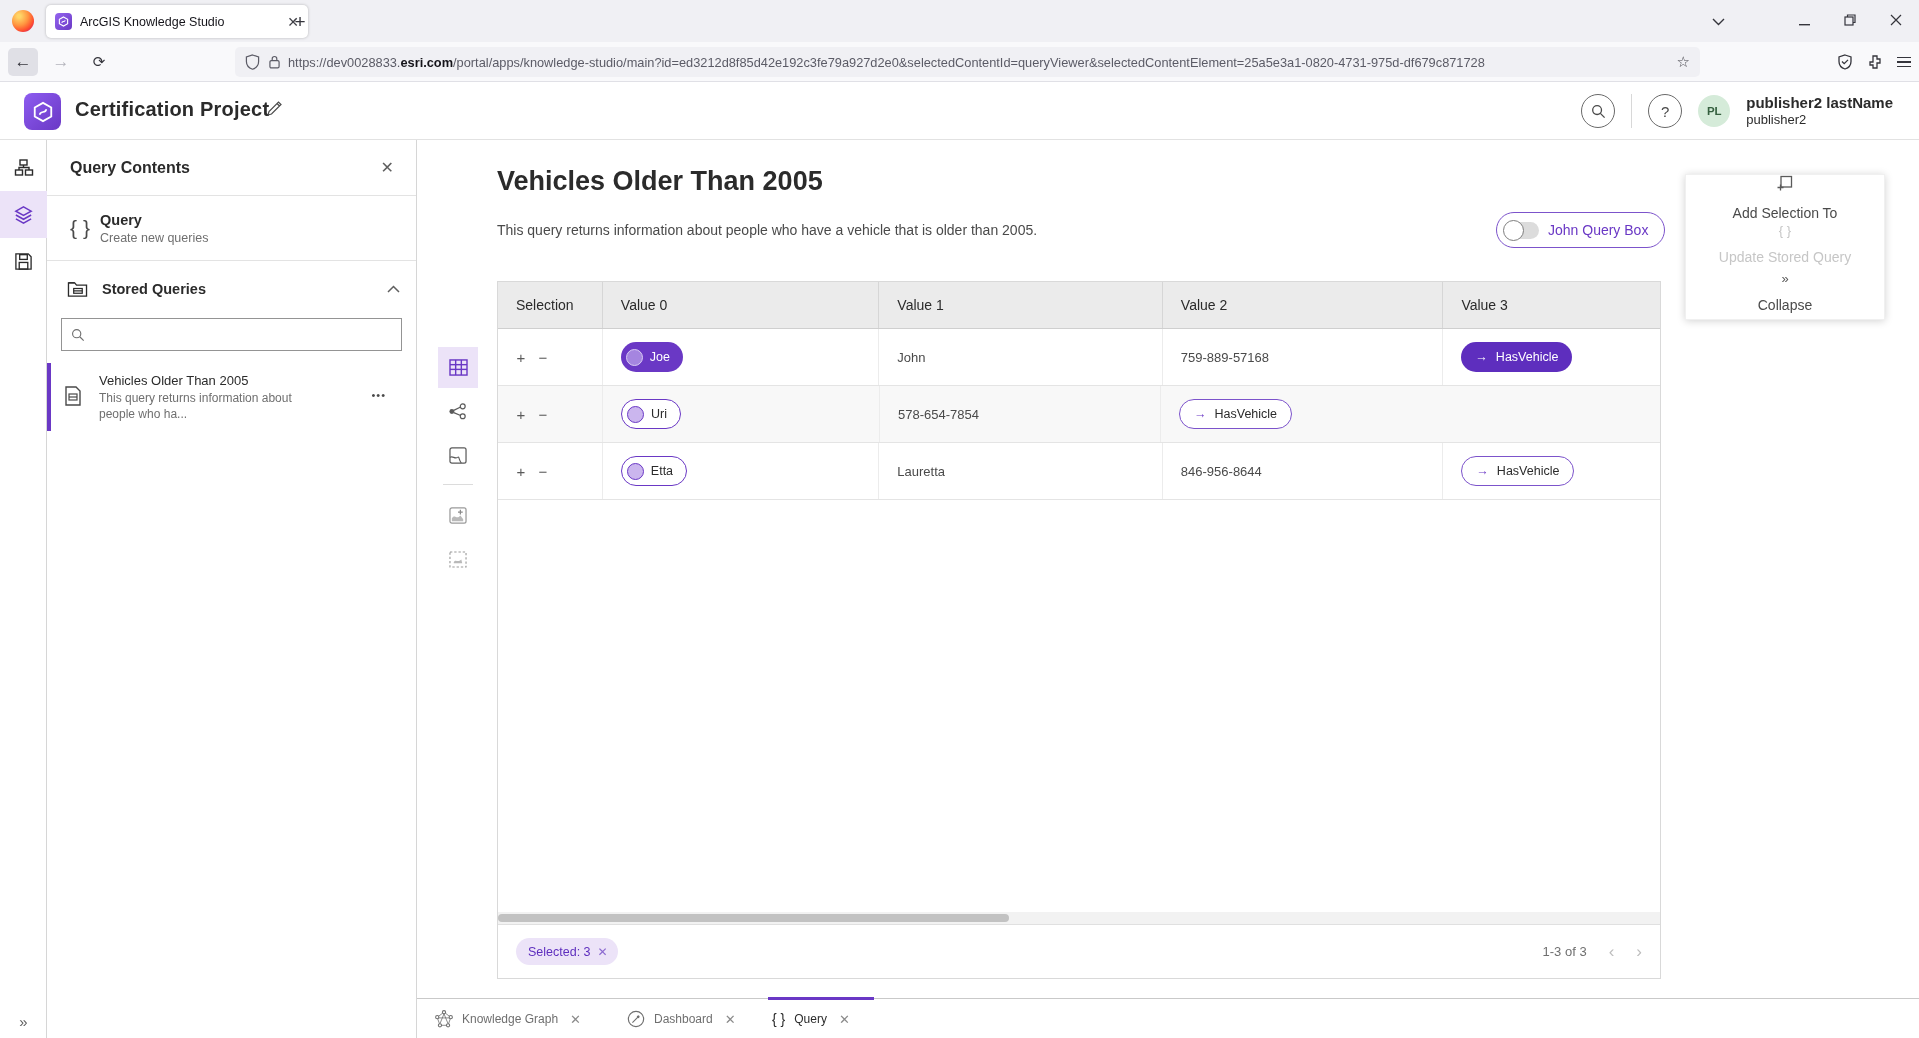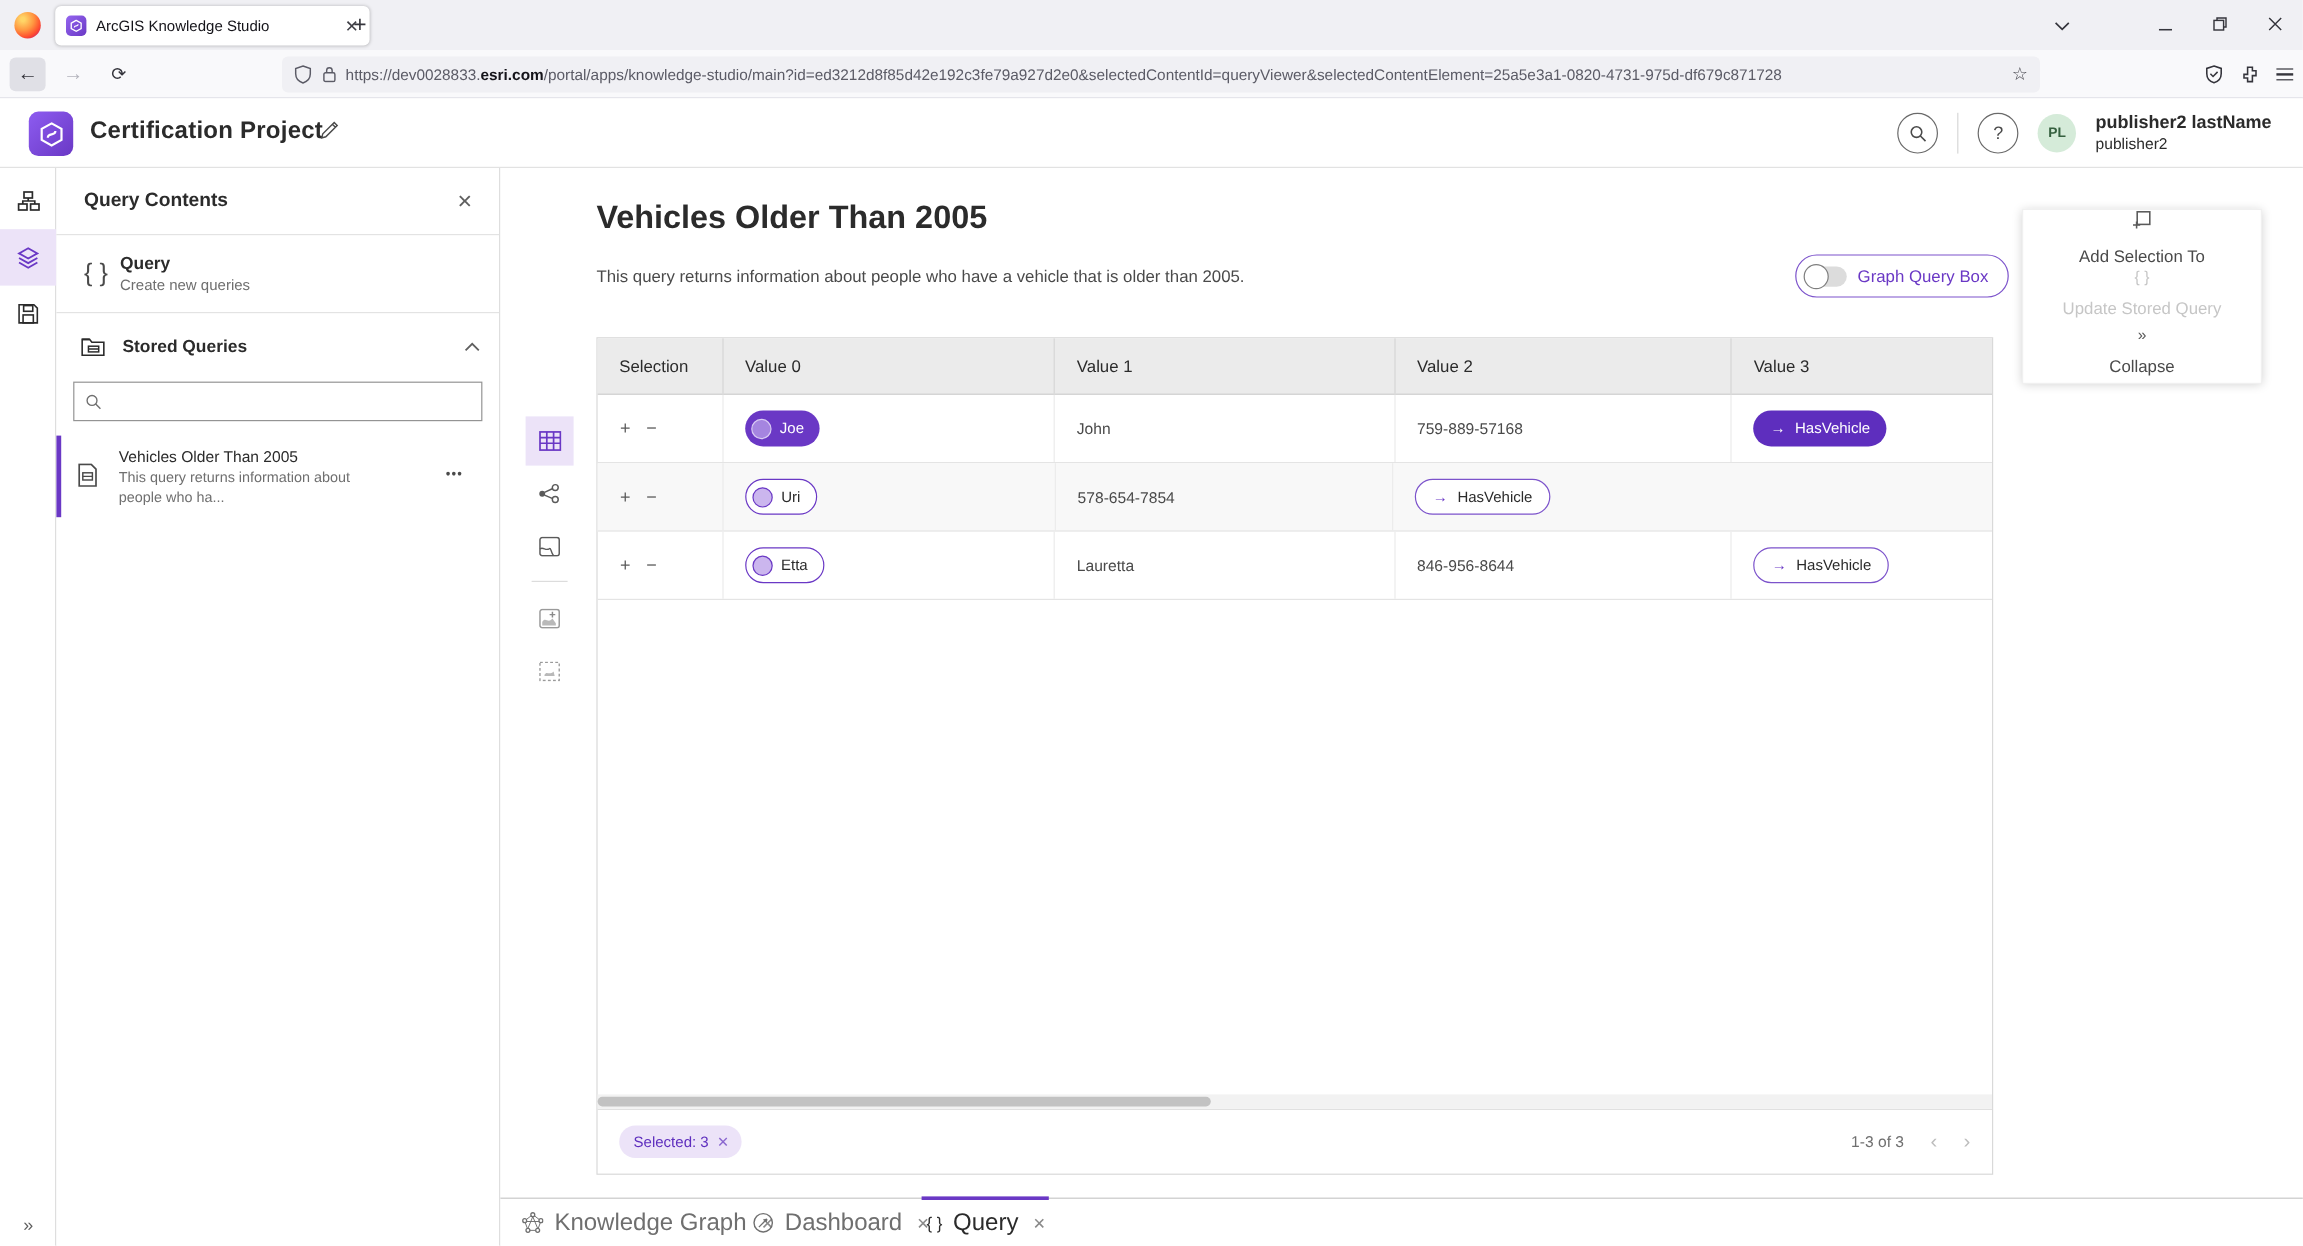--- a/index.html
+++ b/index.html
@@ -139,21 +139,21 @@
   .cmi { height:48px; display:flex; align-items:center; padding:0 12px; gap:11px; font-size:14px; color:#4a4a4a;flex-direction:column; }
   .cmi.disabled { color:#c6c6c6; }
   .cmi .mico { width:20px; text-align:center; color:#5a5a5a; font-size:13px; }
   .cmi.disabled .mico { color:#c6c6c6; }
 
   
   .tabbar { position:absolute; left:417px; top:998px; width:1502px; height:40px; background:#fff;
     border-top:1px solid #c9c9c9; }
   .activebar { position:absolute; left:351px; top:-2px; width:106px; height:3px; background:#6a38c5; }
   .vtab { position:absolute; top:0; height:40px; display:flex; align-items:center; gap:9px; }
-  .vtab .lbl { font-size:20px; color:#6f6f6f; }
+  .vtab .lbl { font-size:12px; color:#6f6f6f; }
   .vtab .tx { color:#8a8a8a; font-size:13px; margin-left:3px; }
   .vtab.current .lbl { color:#2b2b2b; }
   .vtab .braces { font-size:14px; color:#2b2b2b; }
 </style>
 </head>
 <body>
 
 <div class="tabstrip">
   <div class="ff-icon"></div>
   <div class="btab">
@@ -381,21 +381,21 @@
     </div>
   </div>
 
   <div class="mtitle">Vehicles Older Than 2005</div>
   <div class="mdesc">This query returns information about people who have a vehicle that is older than 2005.</div>
 
   <div class="toggle">
     <span class="tg-track">
         <span class="tg-knob"></span>
       </span>
-    <span class="tg-label">Graph Query Box</span>
+    <span class="tg-label">John Query Box</span>
   </div>
 
   <div class="card">
     <div class="thead">
       <div class="th c0">Selection</div>
       <div class="th c1">Value 0</div>
       <div class="th c2">Value 1</div>
       <div class="th c3">Value 2</div>
       <div class="th c4">Value 3</div>
     </div>

